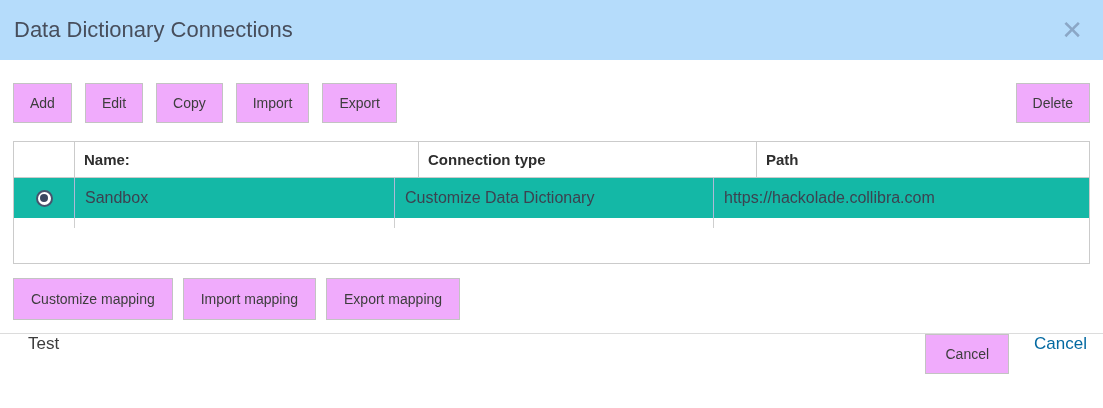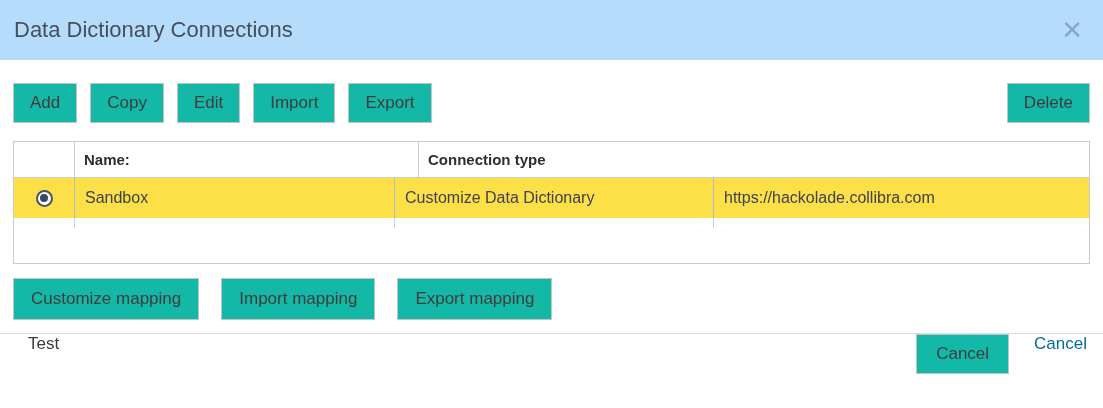--- a/index.html
+++ b/index.html
@@ -8,58 +8,58 @@
 
   
   .titlebar { height: 60px; background: #b5dcfb; display: flex; align-items: center;
     padding: 0 16px 0 14px; }
   .title { font-size: 22px; color: #474e5c; }
   .close-btn { margin-left: auto; color: #8ba7c6; font-size: 26px; font-weight: 700;
     line-height: 1; cursor: pointer; padding: 2px 4px; }
 
   
   .toolbar { margin: 23px 13px 0 13px; display: flex; gap: 13px; }
-  .btn { background: #14b8a6; border: 1px solid #c3c3c3; color: #3d3d3d;
-    font-size: 17px; padding: 9px 16px; font-family: inherit; cursor: pointer;
+  .btn { background: #f0abfc; border: 1px solid #c3c3c3; color: #3d3d3d;
+    font-size: 14px; padding: 9px 16px; font-family: inherit; cursor: pointer;
     line-height: 20px; }
   .btn-delete { margin-left: auto; }
 
   
   .table-wrap { margin: 18px 13px 0 13px; }
   .thead { display: flex; border: 1px solid #cbcbcb; height: 37px; background: #fff; }
   .th { display: flex; align-items: center; padding-left: 9px; font-size: 15px;
     font-weight: 700; color: #2e2e2e; border-right: 1px solid #cbcbcb; }
   .th:last-child { border-right: none; }
   .th-radio { width: 61px; }
   .th-name  { width: 344px; }
   .th-type  { width: 338px; text-align: center; }
   .th-path  { flex: 1; }
 
   .tbody { border: 1px solid #cbcbcb; border-top: none; }
-  .trow { display: flex; height: 40px; background: #fde047; align-items: center; }
+  .trow { display: flex; height: 40px; background: #14b8a6; align-items: center; }
   .td { display: flex; align-items: center; height: 100%; padding-left: 10px;
     font-size: 16px; color: #3c4250; border-right: 1px solid #aeb9d6; overflow: hidden;
     white-space: nowrap; }
   .td:last-child { border-right: none; }
   .td-radio { width: 61px; justify-content: center; padding-left: 0; }
   .td-name  { width: 320px; }
   .td-type  { width: 319px; }
   .td-path  { flex: 1; }
 
   .radio { width: 17px; height: 17px; border-radius: 50%; border: 2px solid #47536d;
     background: #ffffff; display: flex; align-items: center; justify-content: center;
     cursor: pointer; }
   .radio-dot { width: 8px; height: 8px; border-radius: 50%; background: #3a4760; }
 
   .empty-row { height: 45px; position: relative; background: #ffffff; }
   .stub { position: absolute; top: 0; width: 1px; height: 10px; background: #cfcfcf; }
   .stub-1 { left: 60px; } .stub-2 { left: 380px; } .stub-3 { left: 699px; }
 
   
-  .mapping-row { margin: 14px 13px 0 13px; display: flex; gap: 22px; }
+  .mapping-row { margin: 14px 13px 0 13px; display: flex; gap: 10px; }
   .mapping-row .btn { padding: 10px 17px; }
 
   
   .footer-divider { margin-top: 13px; border-top: 1px solid #dcdcdc; }
   .footer { height: 74px; display: flex; align-items: flex-start; padding: 0 16px 0 28px; }
   .test-label { font-size: 17px; color: #3d3d3d; cursor: pointer; }
   .btn-connect { margin-left: auto; padding: 9px 19px; }
   .cancel-label { font-size: 17px; color: #0369a1; margin-left: 25px; cursor: pointer; }
 </style>
 </head>
@@ -67,32 +67,33 @@
 
 <div class="dialog">
 
   <div class="titlebar">
     <span class="title">Data Dictionary Connections</span>
     <span class="close-btn">✕</span>
   </div>
 
   <div class="toolbar">
     <button class="btn">Add</button>
+    <button class="btn">Edit</button>
     <button class="btn">Copy</button>
-    <button class="btn">Edit</button>
     <button class="btn">Import</button>
     <button class="btn">Export</button>
     <button class="btn btn-delete">Delete</button>
   </div>
 
   <div class="table-wrap">
     <div class="thead">
       <div class="th th-radio"></div>
       <div class="th th-name">Name:</div>
       <div class="th th-type">Connection type</div>
+      <div class="th th-path">Path</div>
     </div>
     <div class="tbody">
       <div class="trow">
         <div class="td td-radio">
           <span class="radio">
             <span class="radio-dot"></span>
           </span>
         </div>
         <div class="td td-name">Sandbox</div>
         <div class="td td-type">Customize Data Dictionary</div>

